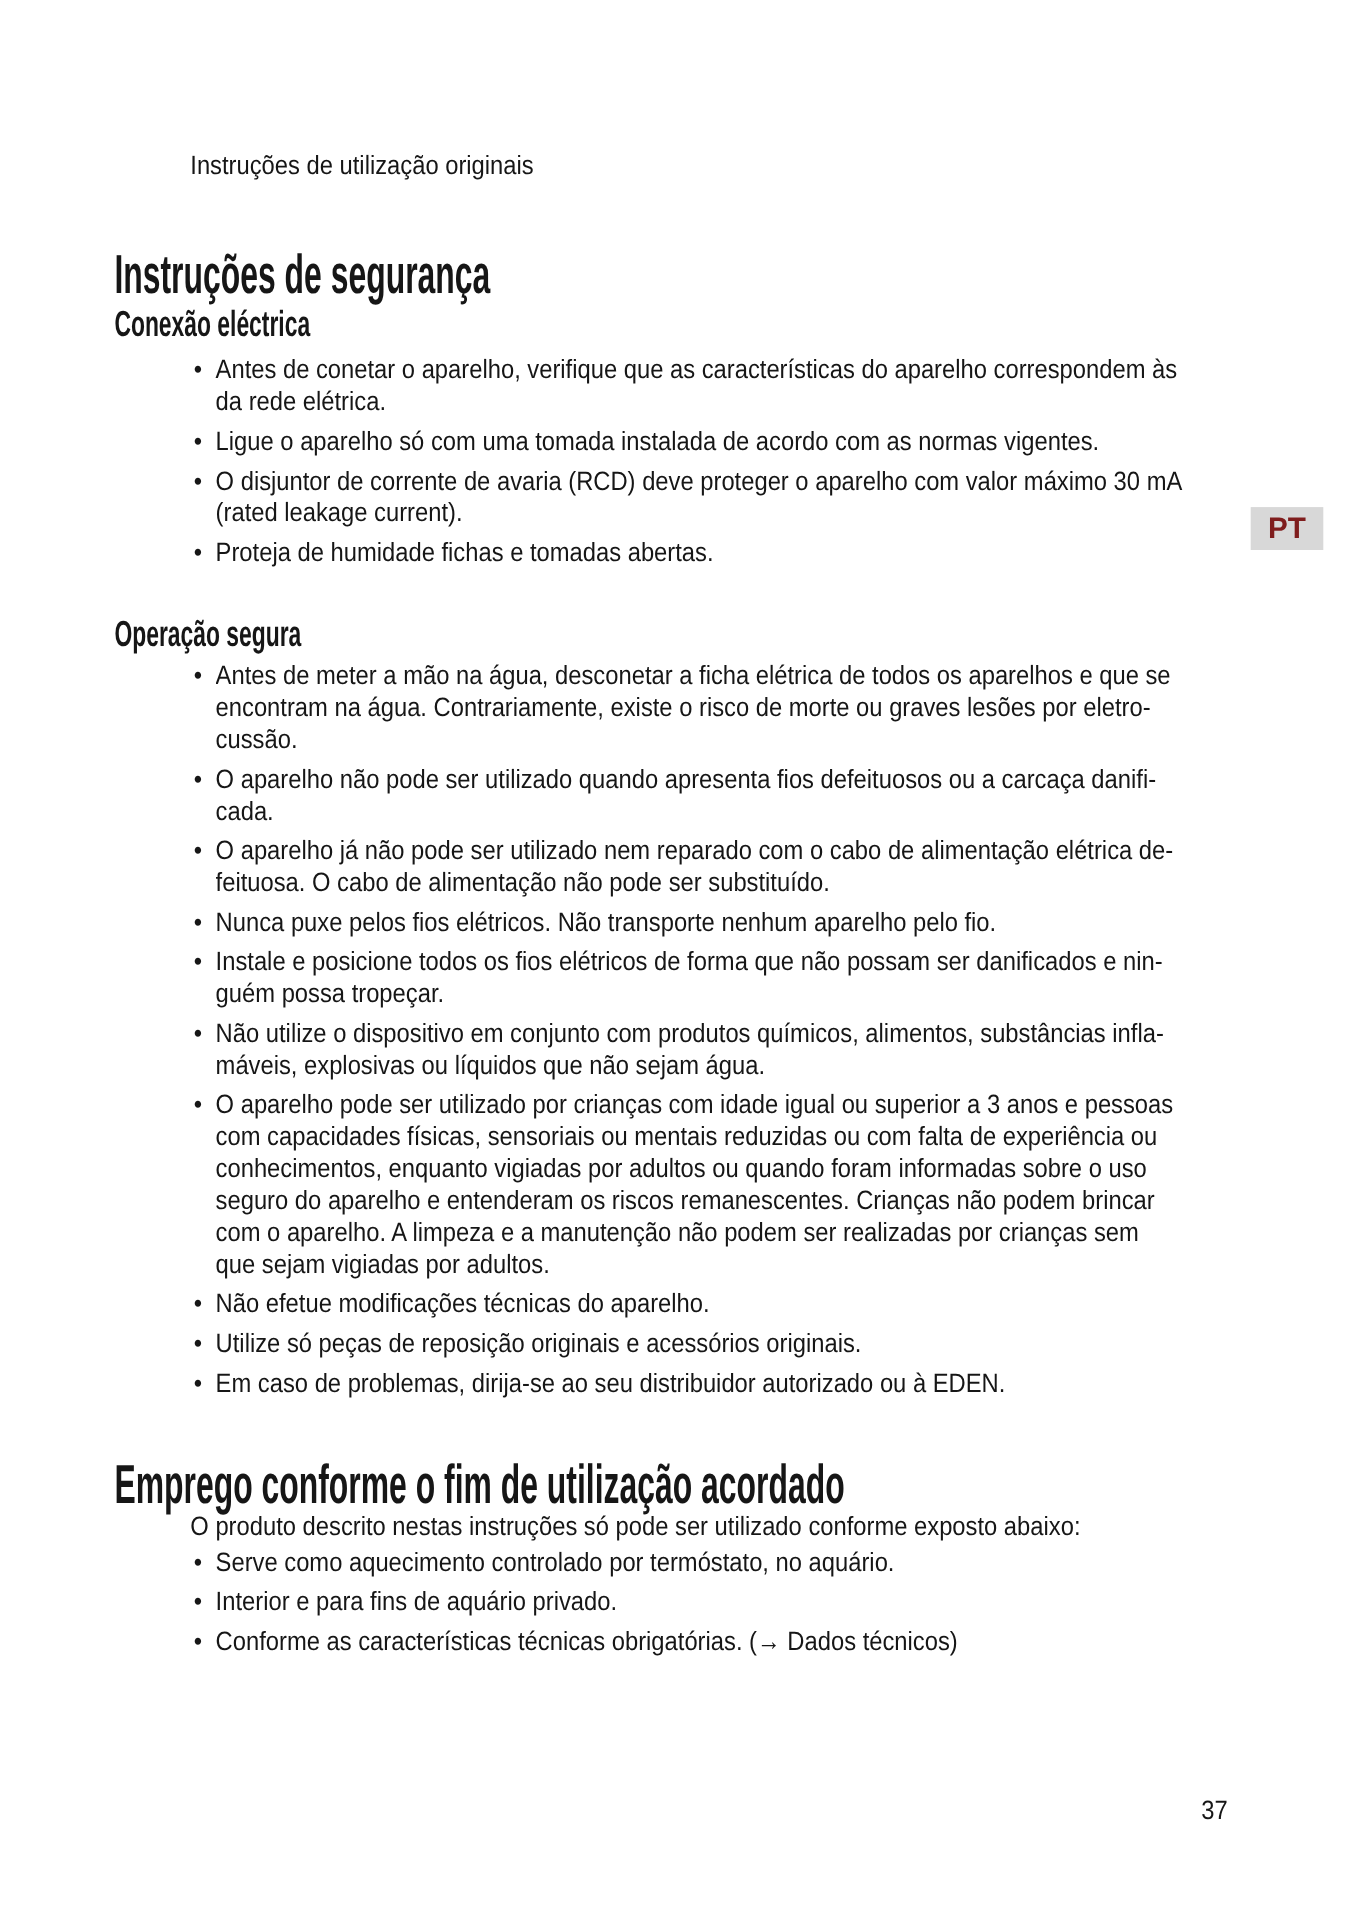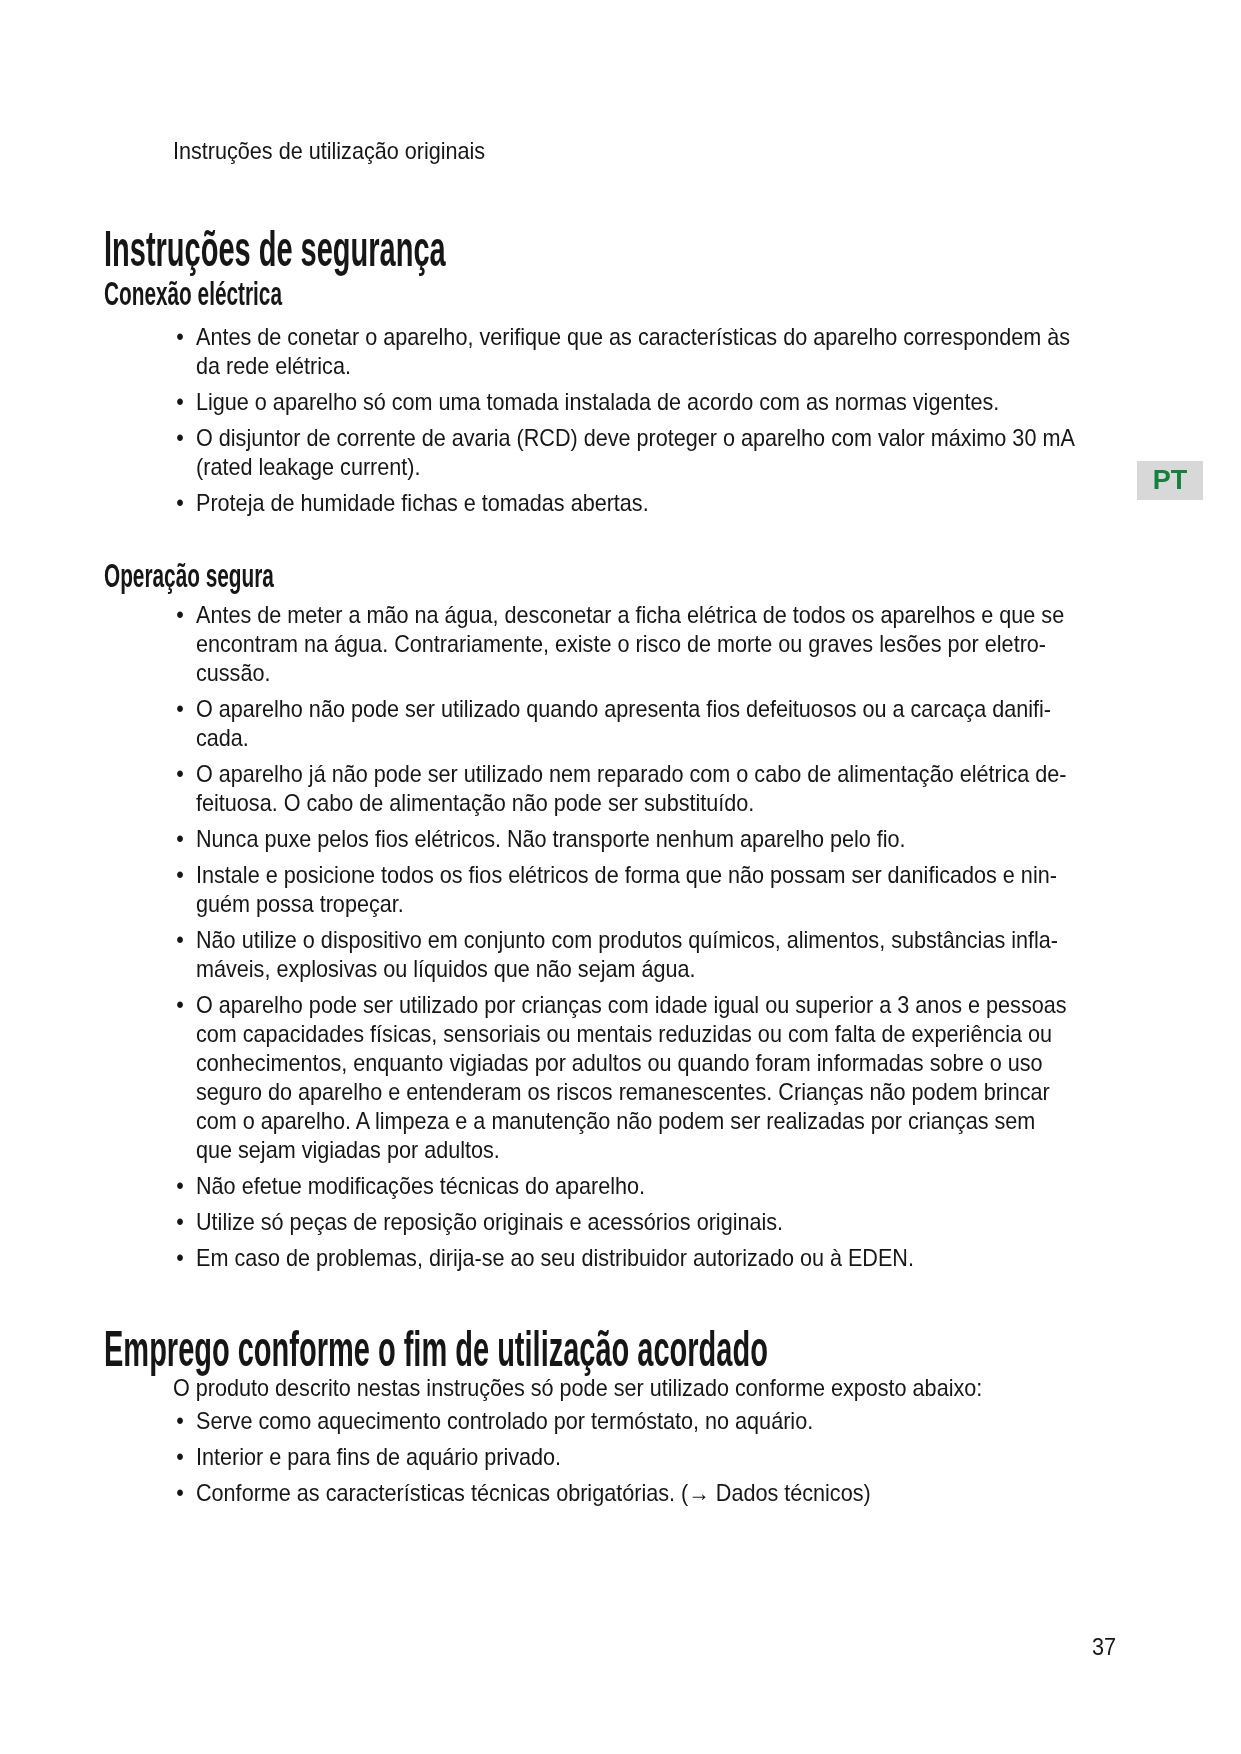--- a/index.html
+++ b/index.html
@@ -55,21 +55,21 @@
   .intro-line {
     position:absolute; left:173px; top:1373px;
     font-size:24px; line-height:29px; white-space:nowrap;
     transform:scaleX(0.90);
   }
   .pt-tab {
     position:absolute; left:1137px; top:461px;
     width:66px; height:39px;
     background:#d8d8d8;
     display:flex; align-items:center; justify-content:center;
-    font-size:27px; font-weight:700; color:#15803d;
+    font-size:27px; font-weight:700; color:#7f1d1d;
   }
   .page-number {
     position:absolute; left:1092px; top:1633px;
     font-size:24px; transform:scaleX(0.90);
   }
 </style>
 </head>
 <body>
 
 <div class="page">

